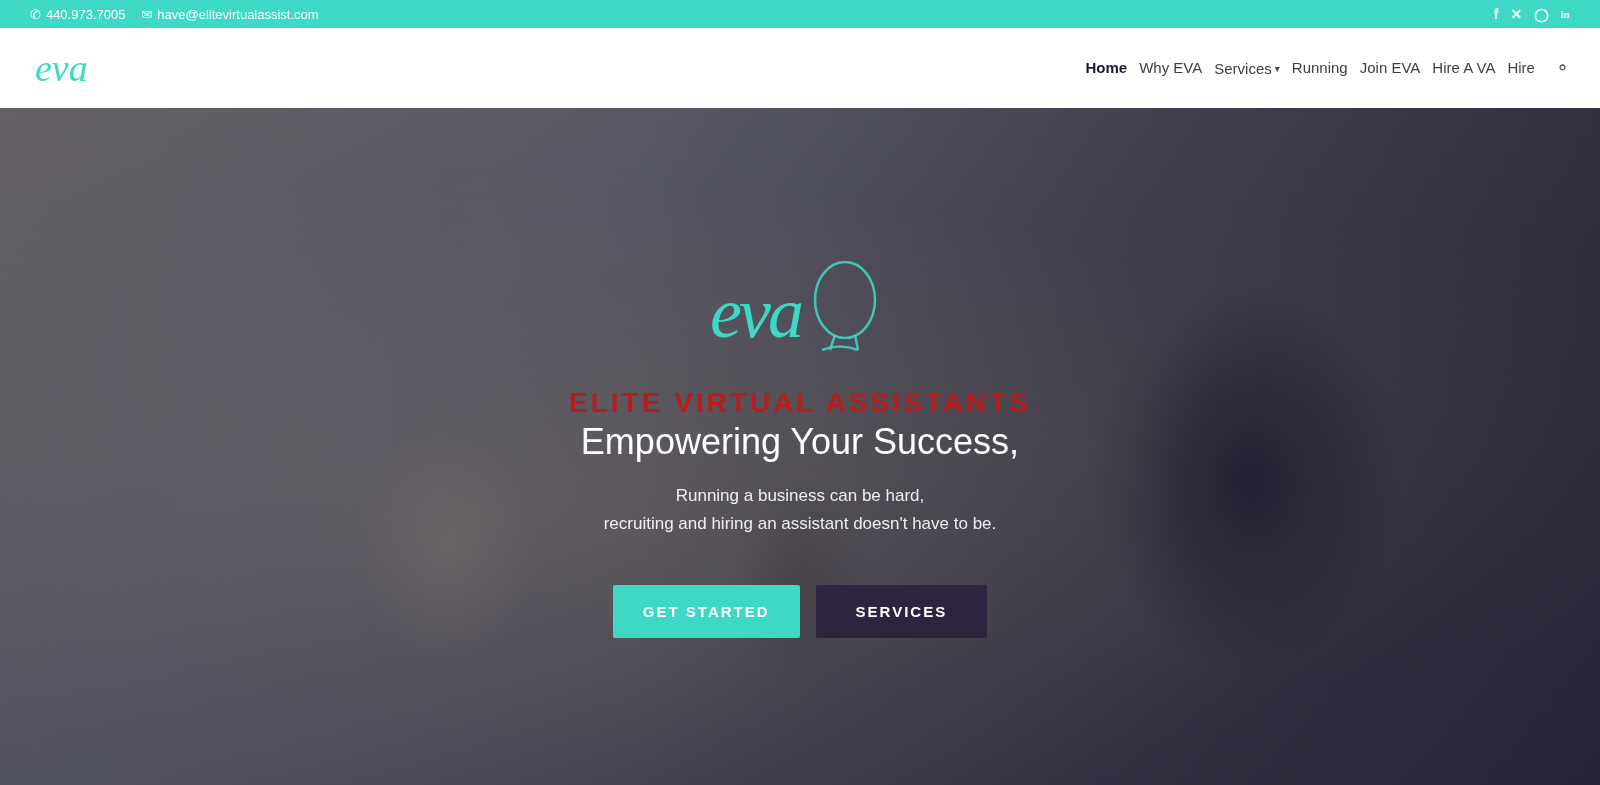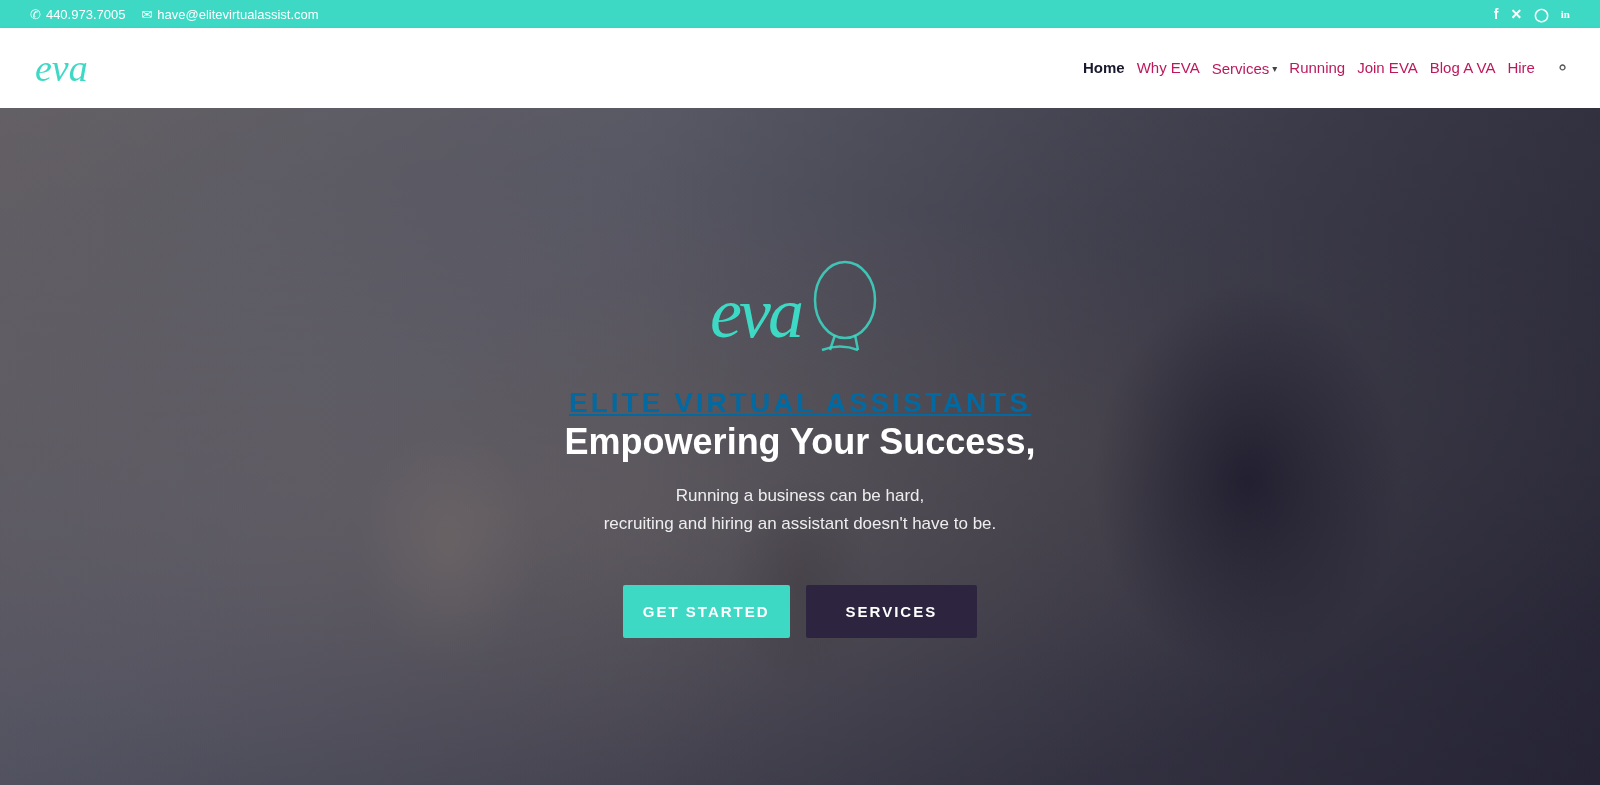--- a/index.html
+++ b/index.html
@@ -55,21 +55,21 @@
     }
     .navbar-links {
       display: flex;
       align-items: center;
       gap: 12px;
       list-style: none;
     }
     .navbar-links li a {
       text-decoration: none;
       font-size: 15px;
-      color: #be185d;
+      color: #404040;
       font-weight: 500;
     }
     .navbar-links li a.active {
       color: #1a1a2e;
       font-weight: 700;
     }
     .nav-services-wrapper {
       display: flex;
       align-items: center;
       gap: 3px;
@@ -137,49 +137,48 @@
       z-index: 2;
       text-align: center;
       color: #fff;
       max-width: 700px;
       padding: 0 20px;
     }
     
     .hero-brand-name {
       font-size: 28px;
       font-weight: 900;
-      color: #0369a1;
+      color: #b91c1c;
       letter-spacing: 3px;
       text-transform: uppercase;
       margin-bottom: 0;
-      text-decoration: underline;
     }
     .hero-tagline {
       font-size: 36px;
-      font-weight: 700;
+      font-weight: 400;
       color: #fff;
       line-height: 1.25;
       margin-bottom: 18px;
     }
     .hero-subtext {
       font-size: 17px;
       color: rgba(255,255,255,0.9);
       line-height: 1.6;
       margin-bottom: 48px;
     }
     .hero-buttons {
       display: flex;
       justify-content: center;
       gap: 16px;
     }
     .btn-get-started {
       background: #3dd9c5;
       color: #fff;
       border: none;
-      padding: 18px 20px;
+      padding: 18px 30px;
       font-size: 15px;
       font-weight: 700;
       letter-spacing: 2px;
       text-transform: uppercase;
       cursor: pointer;
       border-radius: 2px;
     }
     .btn-services {
       background: #2d2540;
       color: #fff;
@@ -242,21 +241,21 @@
         <span class="chevron-down">▾</span>
       </div>
     </li>
     <li>
       <a href="#">Running</a>
     </li>
     <li>
       <a href="#">Join EVA</a>
     </li>
     <li>
-      <a href="#">Blog A VA</a>
+      <a href="#">Hire A VA</a>
     </li>
     <li>
       <a href="#">Hire</a>
     </li>
     <li>
       <span class="search-icon-nav">⚬</span>
     </li>
   </ul>
 </nav>
 

